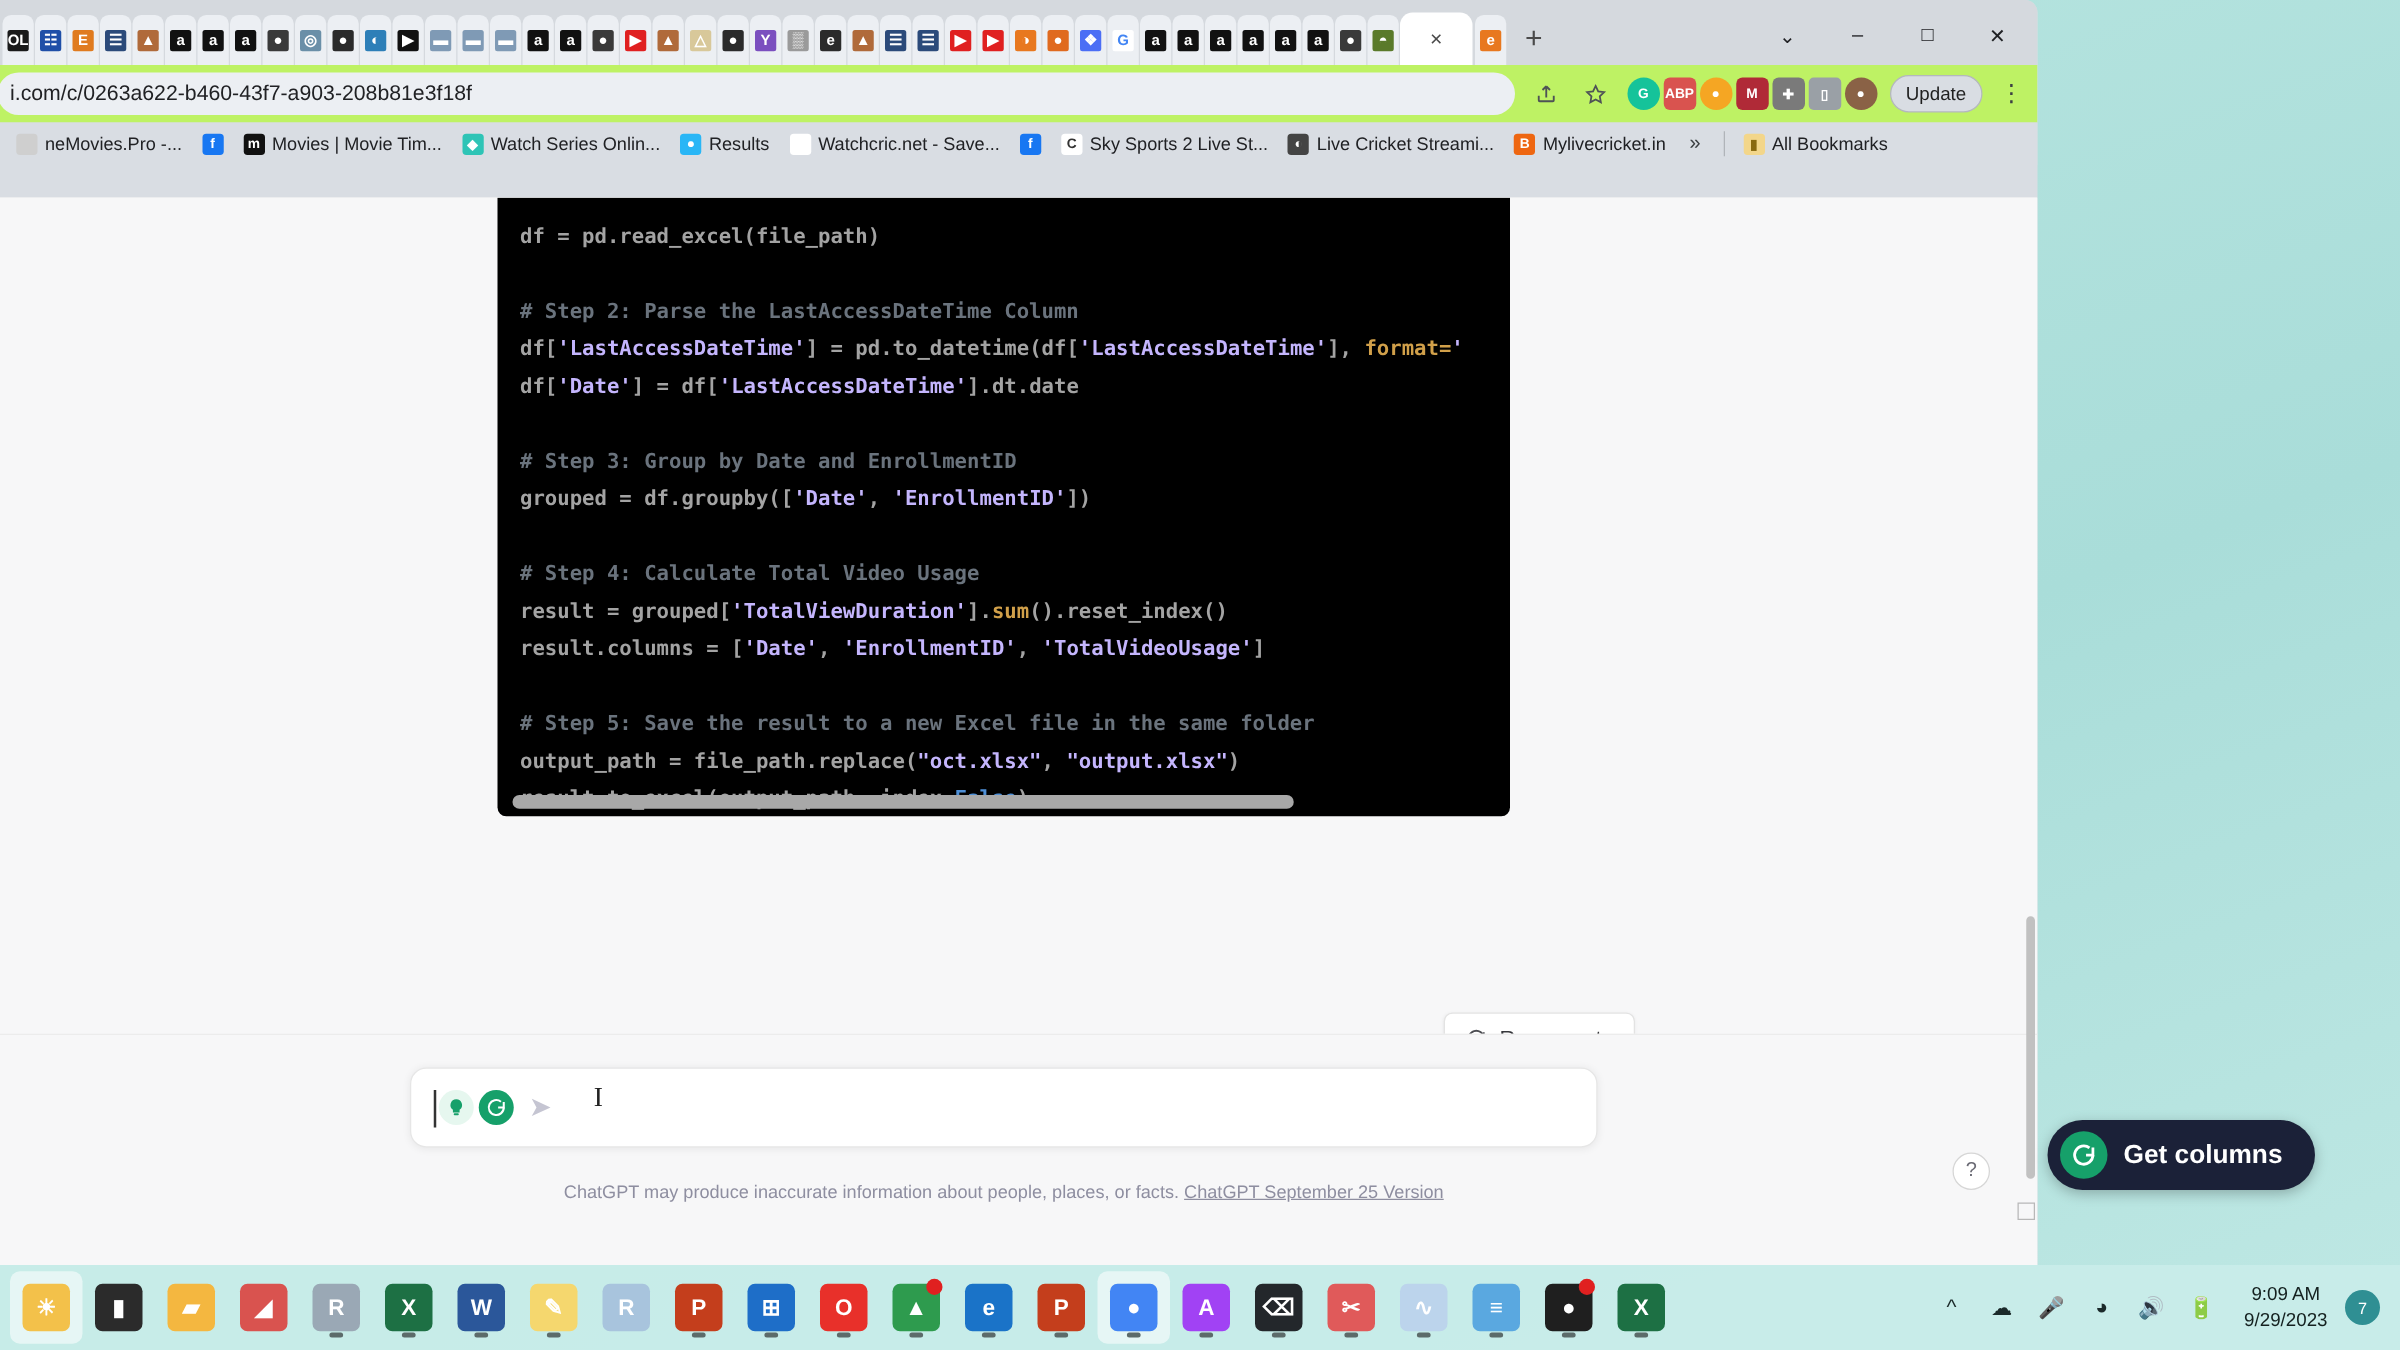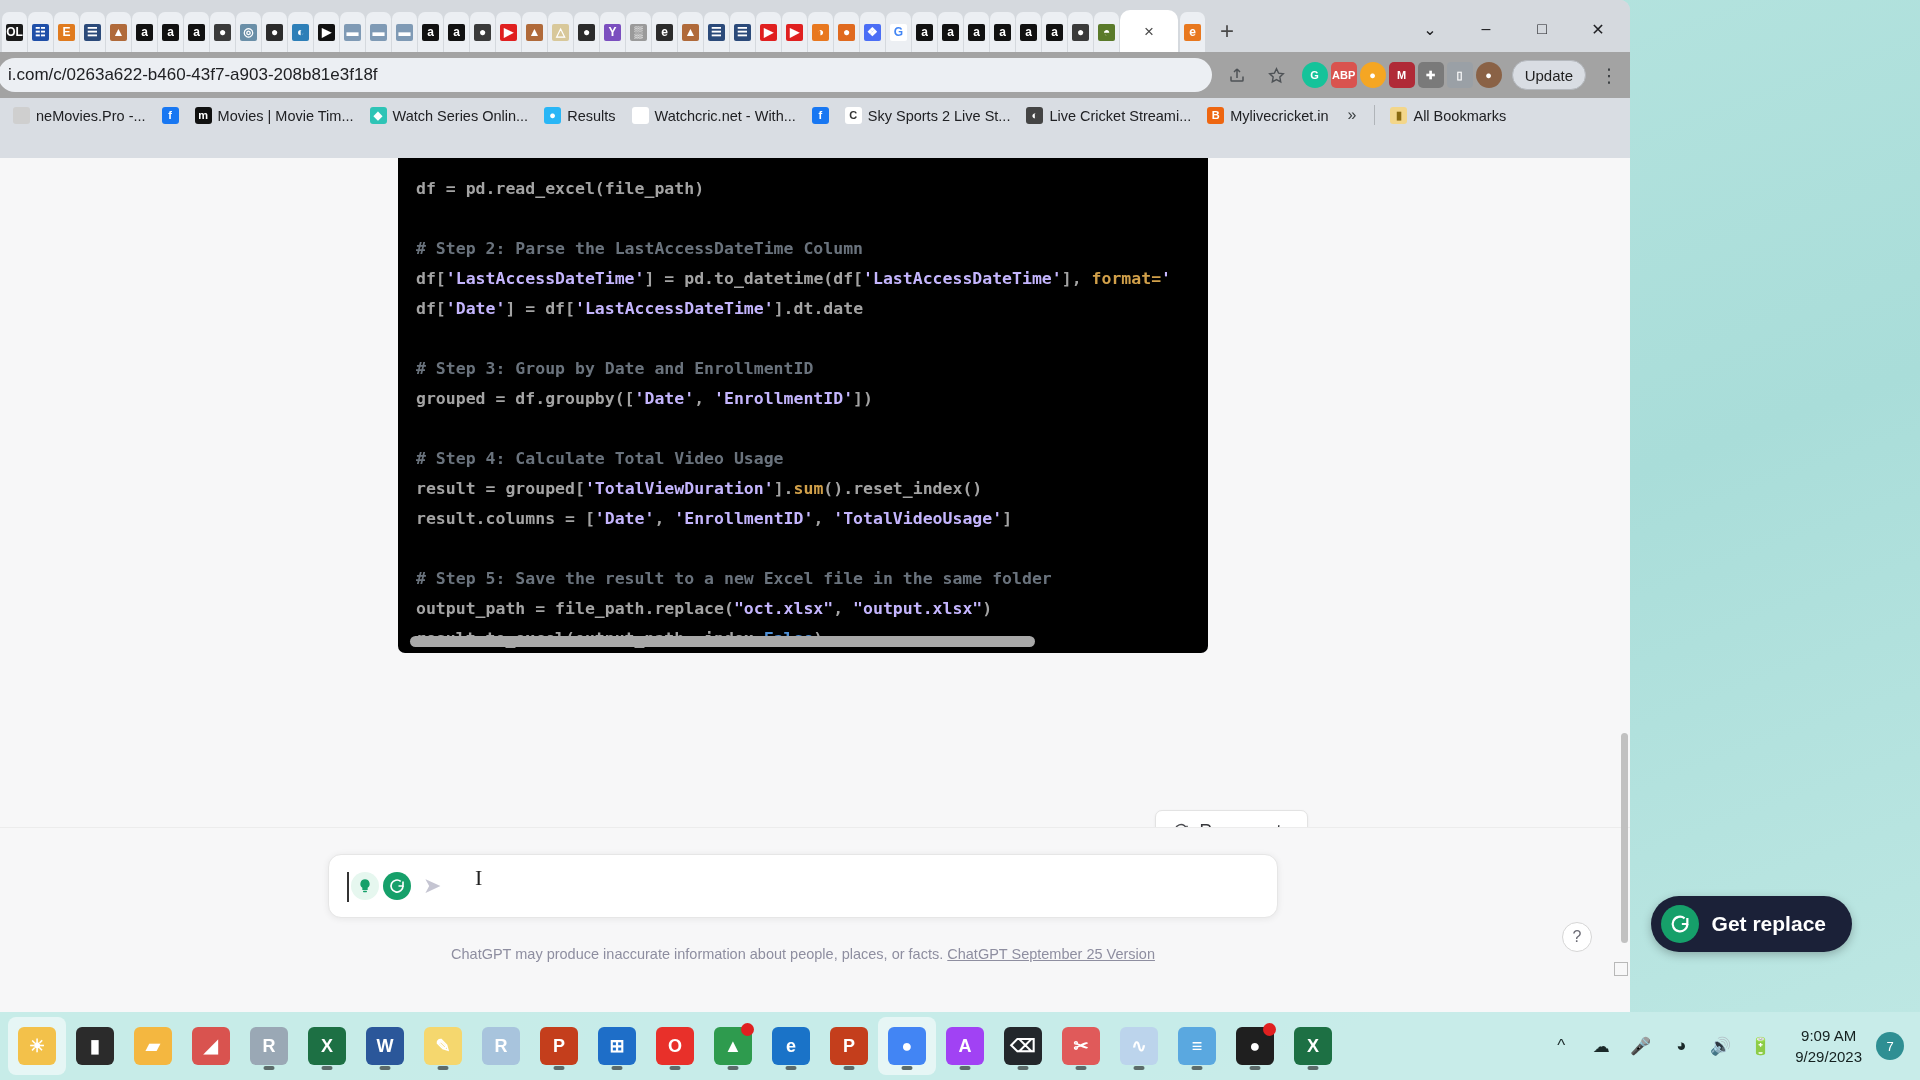--- a/index.html
+++ b/index.html
@@ -77,21 +77,21 @@
   }
   #winctl div {
     width: 56px; height: 46px;
     display: flex; align-items: center; justify-content: center;
     font-size: 16px; color: #202124;
   }
 
   
   #omnirow {
     height: 46px;
-    background: #a3a3a3;
+    background: #bef264;
     display: flex; align-items: center;
     padding: 0 8px;
     gap: 10px;
   }
   #urlbox {
     flex: 1;
     height: 34px;
     background: #eceff3;
     border-radius: 17px;
     display: flex; align-items: center;
@@ -622,21 +622,21 @@
       <div class="bm">
         <span class="bmfav" style="background: rgb(46, 196, 182); color: rgb(255, 255, 255);">◆</span>
         <span>Watch Series Onlin...</span>
       </div>
       <div class="bm">
         <span class="bmfav" style="background: rgb(41, 182, 246); color: rgb(255, 255, 255);">●</span>
         <span>Results</span>
       </div>
       <div class="bm">
         <span class="bmfav" style="background: rgb(255, 255, 255); color: rgb(51, 51, 51);"></span>
-        <span>Watchcric.net - With...</span>
+        <span>Watchcric.net - Save...</span>
       </div>
       <div class="bm">
         <span class="bmfav" style="background: rgb(24, 119, 242); color: rgb(255, 255, 255);">f</span>
       </div>
       <div class="bm">
         <span class="bmfav" style="background: rgb(255, 255, 255); color: rgb(51, 51, 51);">C</span>
         <span>Sky Sports 2 Live St...</span>
       </div>
       <div class="bm">
         <span class="bmfav" style="background: rgb(68, 68, 68); color: rgb(255, 255, 255);">◐</span>
@@ -726,21 +726,21 @@
   </div>
 </div>
 
 <div id="get-citation">
   <div id="gc-circle">
     <svg width="22" height="22" viewBox="0 0 24 24" fill="none" stroke="#fff" stroke-width="2.4">
       <path d="M20 12a8 8 0 11-3-6.2"></path>
         <path d="M20 5.5V12h-6"></path>
     </svg>
   </div>
-  <span>Get replace</span>
+  <span>Get columns</span>
 </div>
 
 <div id="taskbar">
   <div id="tb-items" style="display: flex; align-items: center;">
       <div class="tb-item running-hl">
         <div class="ico" style="background: rgb(243, 193, 74);">☀</div>
       </div>
       <div class="tb-item">
         <div class="ico" style="background: rgb(43, 43, 43);">▮</div>
       </div>

